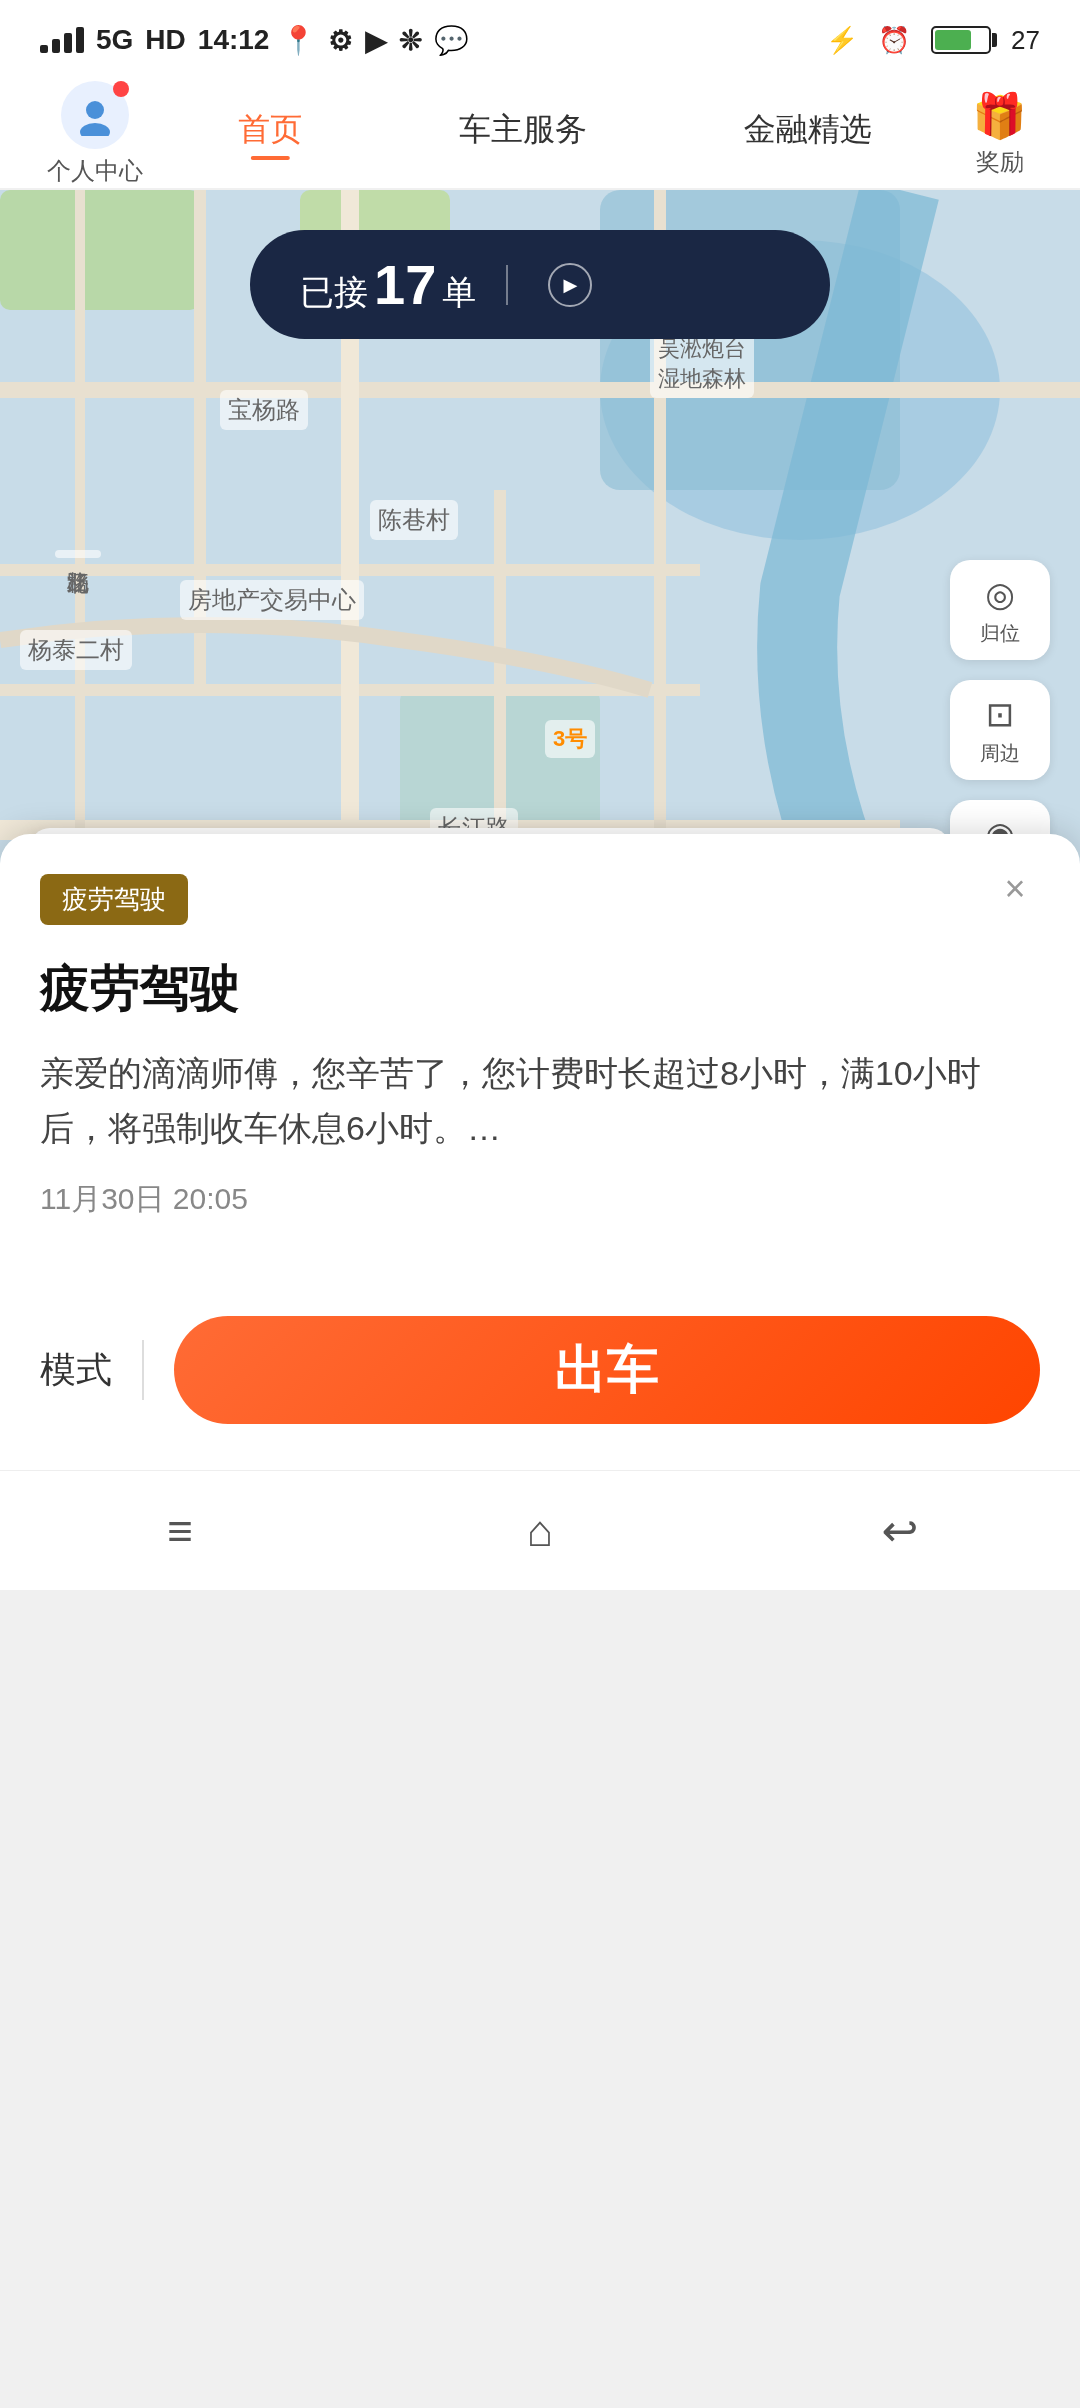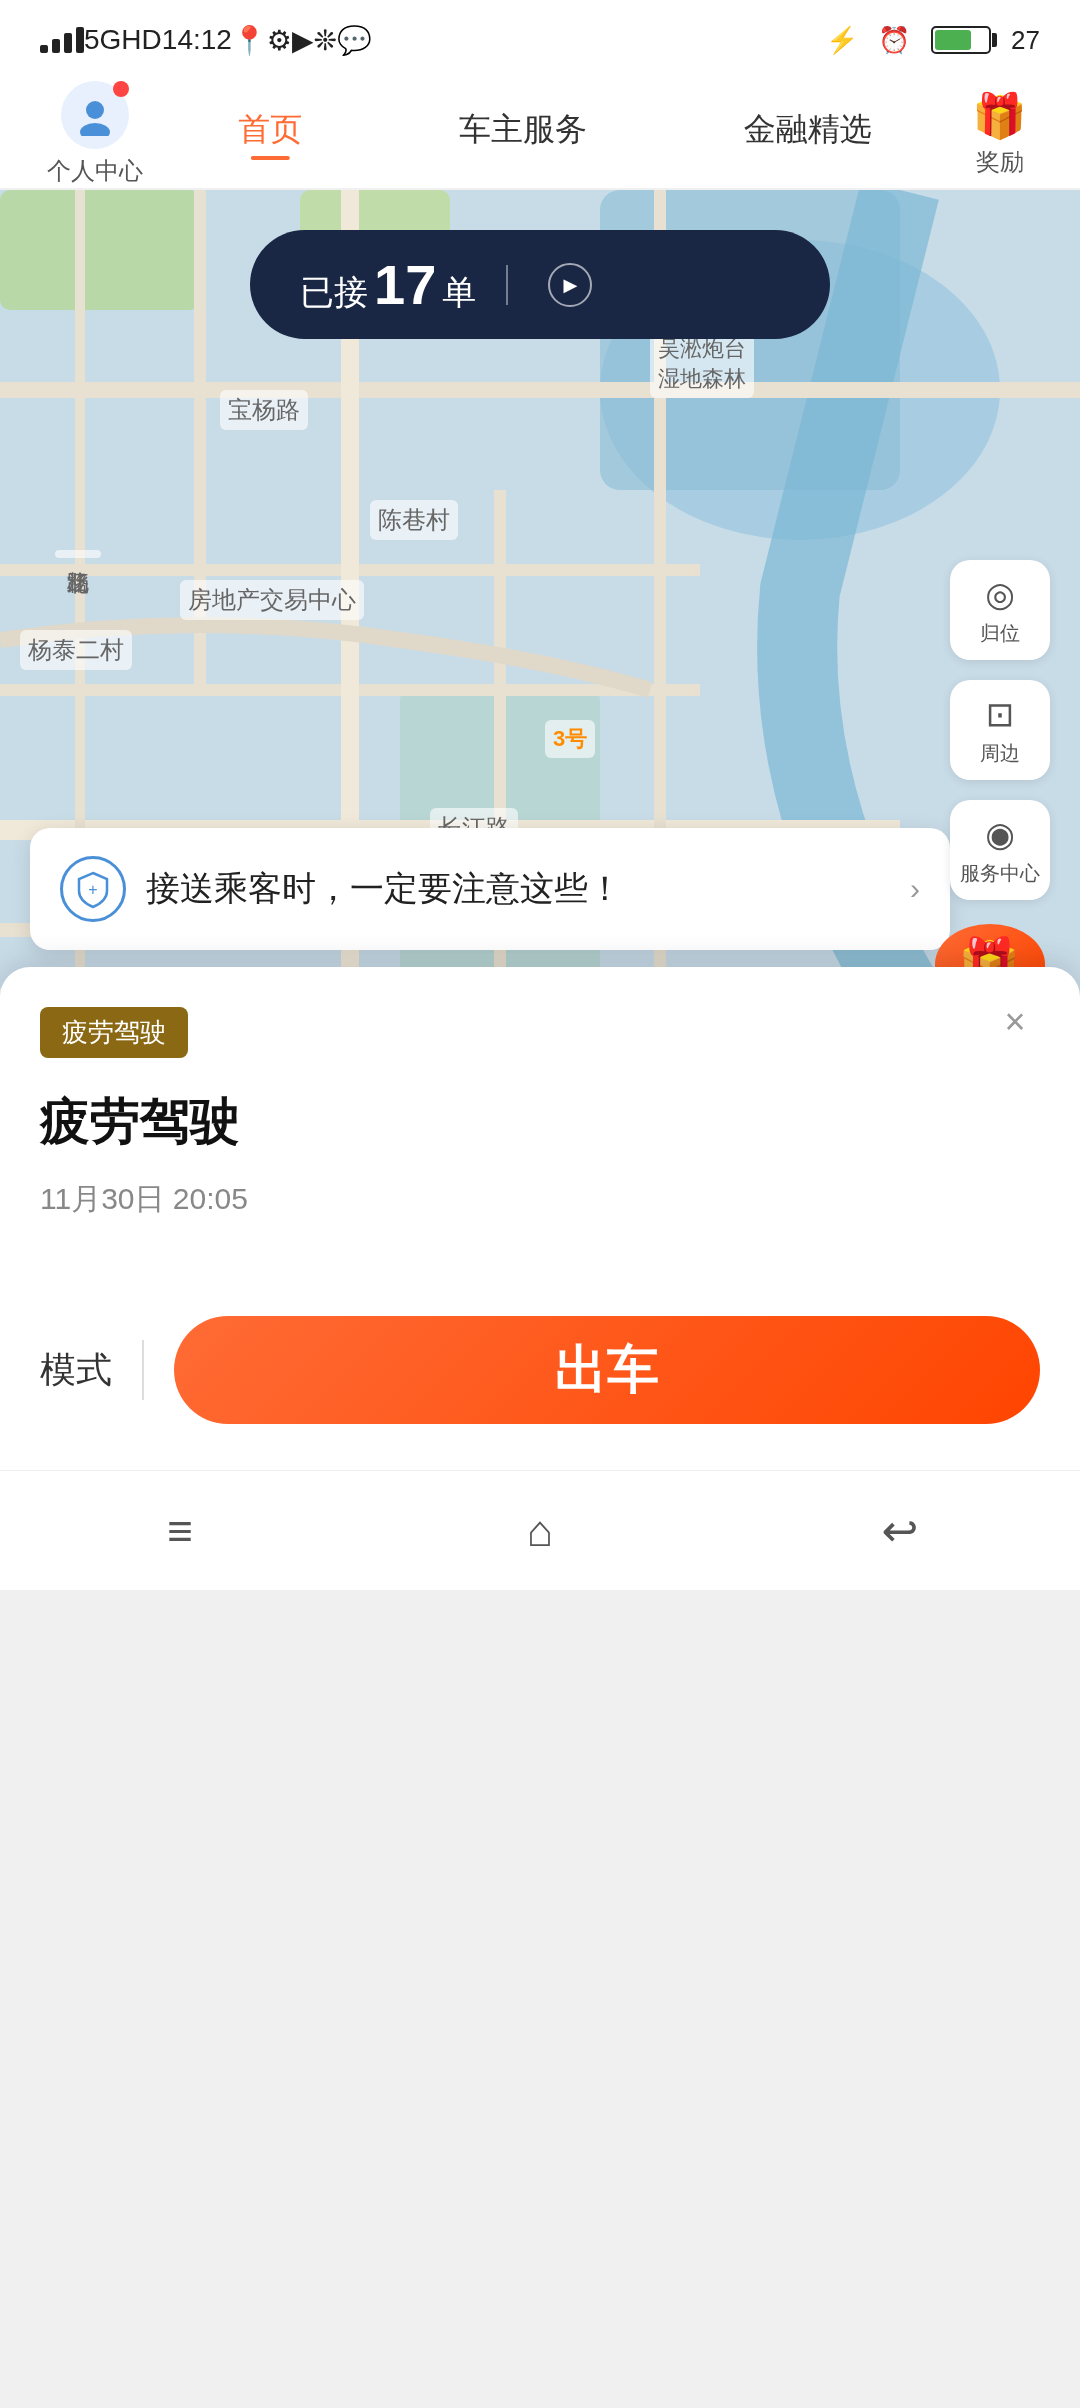--- a/index.html
+++ b/index.html
@@ -20,22 +20,23 @@
       display: flex;
       align-items: center;
       justify-content: space-between;
       padding: 0 40px;
       position: relative;
       z-index: 100;
     }
     .status-left {
       display: flex;
       align-items: center;
+      gap: 12px;
       font-size: 28px;
-      font-weight: 400;
+      font-weight: 700;
       color: #222;
     }
     .signal-bars {
       display: flex;
       align-items: flex-end;
       gap: 4px;
     }
     .signal-bars span {
       background: #222;
       width: 8px;
@@ -584,20 +585,21 @@
     <div class="map-control-btn">
       <span class="icon">◉</span>
       <span class="label">服务中心</span>
     </div>
   </div>
 
   <div class="fatigue-card">
     <div class="fatigue-tag">疲劳驾驶</div>
     <div class="fatigue-close">×</div>
     <div class="fatigue-title">疲劳驾驶</div>
+    <div class="fatigue-body">亲爱的滴滴师傅，您辛苦了，您计费时长超过8小时，满10小时后，将强制收车休息6小时。…</div>
     <div class="fatigue-time">11月30日 20:05</div>
   </div>
 </div>
 
 <div class="bottom-action">
   <span class="mode-label">模式</span>
   <div class="divider-v"></div>
   <div class="depart-btn">出车</div>
 </div>
 

